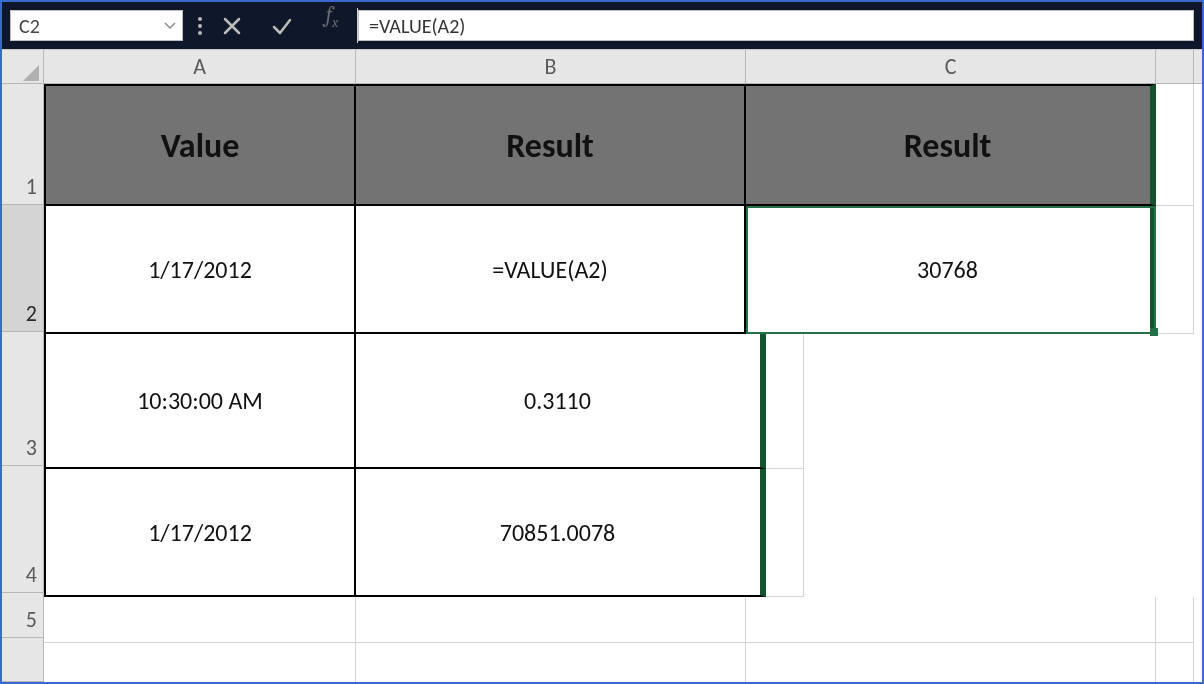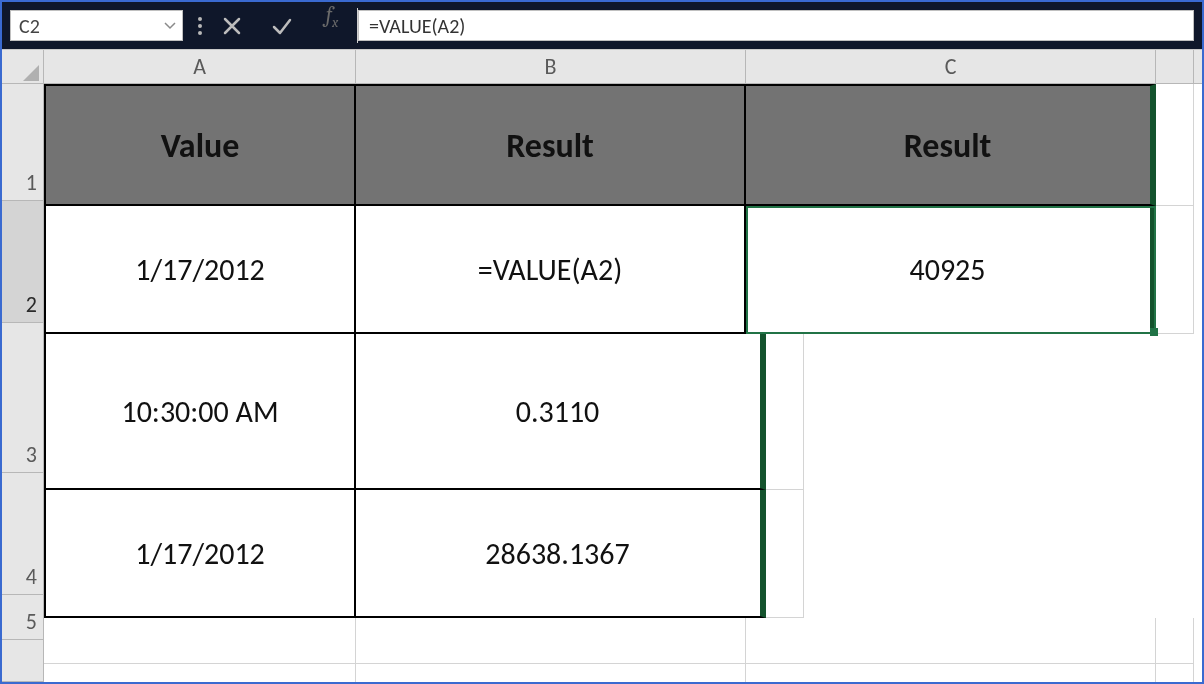--- a/index.html
+++ b/index.html
@@ -131,21 +131,21 @@
     color:#2a2a2a;
   }
   .cells {
     position: relative;
     display:flex; flex-direction:column;
   }
   .row { display:flex; }
   .cell {
     position: relative;
     display:flex; align-items:center; justify-content:center;
-    font-size: 30px;
+    font-size: 24px;
     color:#111;
     background:#fff;
     padding: 0 14px;
   }
   .cell.hdr {
     font-weight: 700;
     font-size: 34px;
     background:#737373;
   }
   
@@ -180,21 +180,21 @@
   
   .w-rh { width: 42px; }
   .w-a  { width: 312px; }
   .w-b  { width: 390px; }
   .w-c  { width: 410px; }
   .w-rest { width: 38px; }
 
   
   .h1 { height: 122px; }
   .h2 { height: 128px; }
-  .h3 { height: 156px; }
+  .h3 { height: 135px; }
   .h4 { height: 128px; }
   .h5 { height: 46px; }
   .h-rest { height: 44px; }
 
 </style>
 </head>
 <body>
 
 <div class="frame">
 
@@ -260,33 +260,33 @@
       <div class="row">
         <div class="cell hdr w-a h1 tb-l tb-t tb-ih tb-iv">Value</div>
         <div class="cell hdr w-b h1 tb-t tb-ih tb-iv">Result</div>
         <div class="cell hdr w-c h1 tb-t tb-r tb-iv">Result</div>
         <div class="cell empty w-rest h1"></div>
       </div>
 
       <div class="row">
         <div class="cell w-a h2 tb-l tb-ih tb-iv">1/17/2012</div>
         <div class="cell w-b h2 tb-ih tb-iv">=VALUE(A2)</div>
-        <div class="cell w-c h2 tb-r tb-iv">40925</div>
+        <div class="cell w-c h2 tb-r tb-iv">30768</div>
         <div class="cell empty w-rest h2"></div>
       </div>
 
       <div class="row">
         <div class="cell w-a h3 tb-l tb-ih tb-iv">10:30:00 AM</div>
         <div class="cell w-c h3 tb-r tb-iv">0.3110</div>
         <div class="cell empty w-rest h3"></div>
       </div>
 
       <div class="row">
         <div class="cell w-a h4 tb-l tb-ih tb-b">1/17/2012</div>
-        <div class="cell w-c h4 tb-r tb-b">28638.1367</div>
+        <div class="cell w-c h4 tb-r tb-b">70851.0078</div>
         <div class="cell empty w-rest h4"></div>
       </div>
 
       <div class="row">
         <div class="cell empty w-a h5"></div>
         <div class="cell empty w-b h5"></div>
         <div class="cell empty w-c h5"></div>
         <div class="cell empty w-rest h5"></div>
       </div>
 

